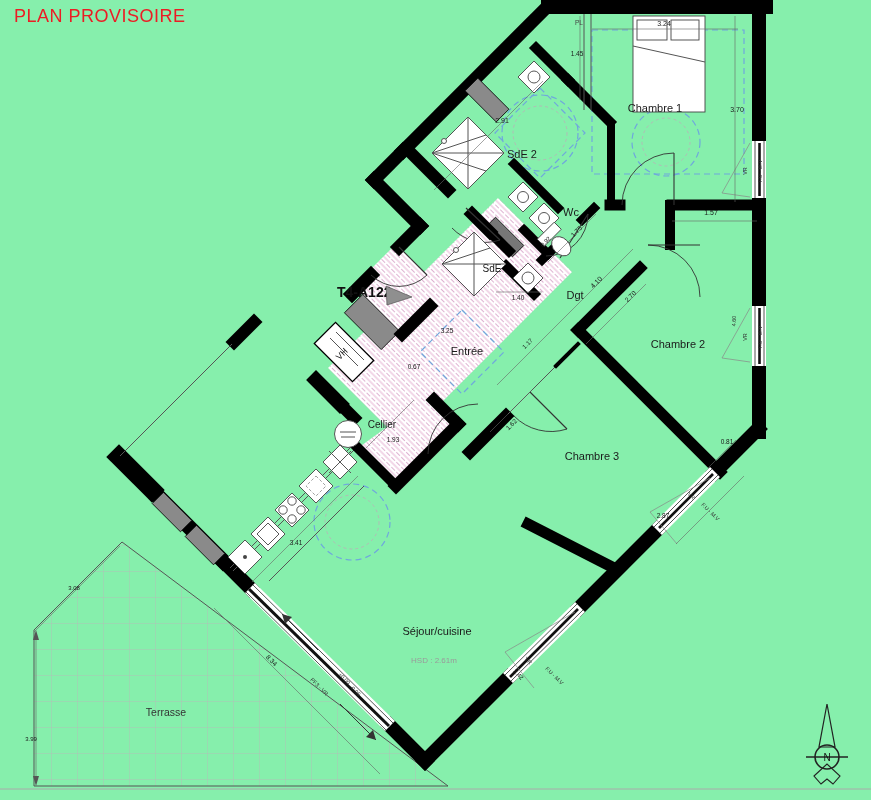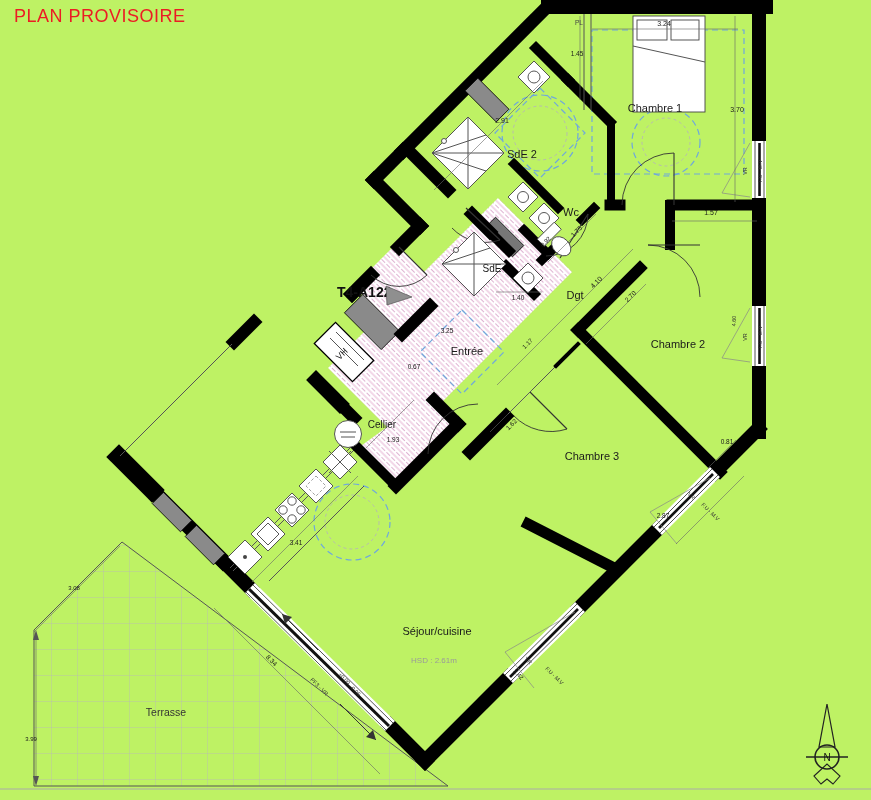--- a/index.html
+++ b/index.html
@@ -1,16 +1,16 @@
 <!DOCTYPE html>
 <html><head>
 <meta charset="utf-8">
 <style>
   html,body{margin:0;padding:0;background:#fff;}
-  #stage{position:relative;width:871px;height:800px;background:#bef264;overflow:hidden;
+  #stage{position:relative;width:871px;height:800px;background:#86efac;overflow:hidden;
          font-family:"Liberation Sans", sans-serif;}
   #plan-title{position:absolute;left:14px;top:6px;font-size:18px;letter-spacing:.5px;
               color:#ec1c24;font-family:"Liberation Sans",sans-serif;}
   svg text{font-family:"Liberation Sans",sans-serif;}
   .wall{stroke:#000;fill:none;stroke-linecap:square;}
   .thin{stroke:#555;stroke-width:1;fill:none;}
   .furn{stroke:#444;stroke-width:0.9;fill:#fff;}
   .dimline{stroke:#666;stroke-width:0.6;fill:none;}
   .blue{stroke:#6fa8dc;stroke-width:1.2;fill:none;stroke-dasharray:6 4;}
   .graydash{stroke:#b5b5b5;stroke-width:0.9;fill:none;stroke-dasharray:3 3;}

